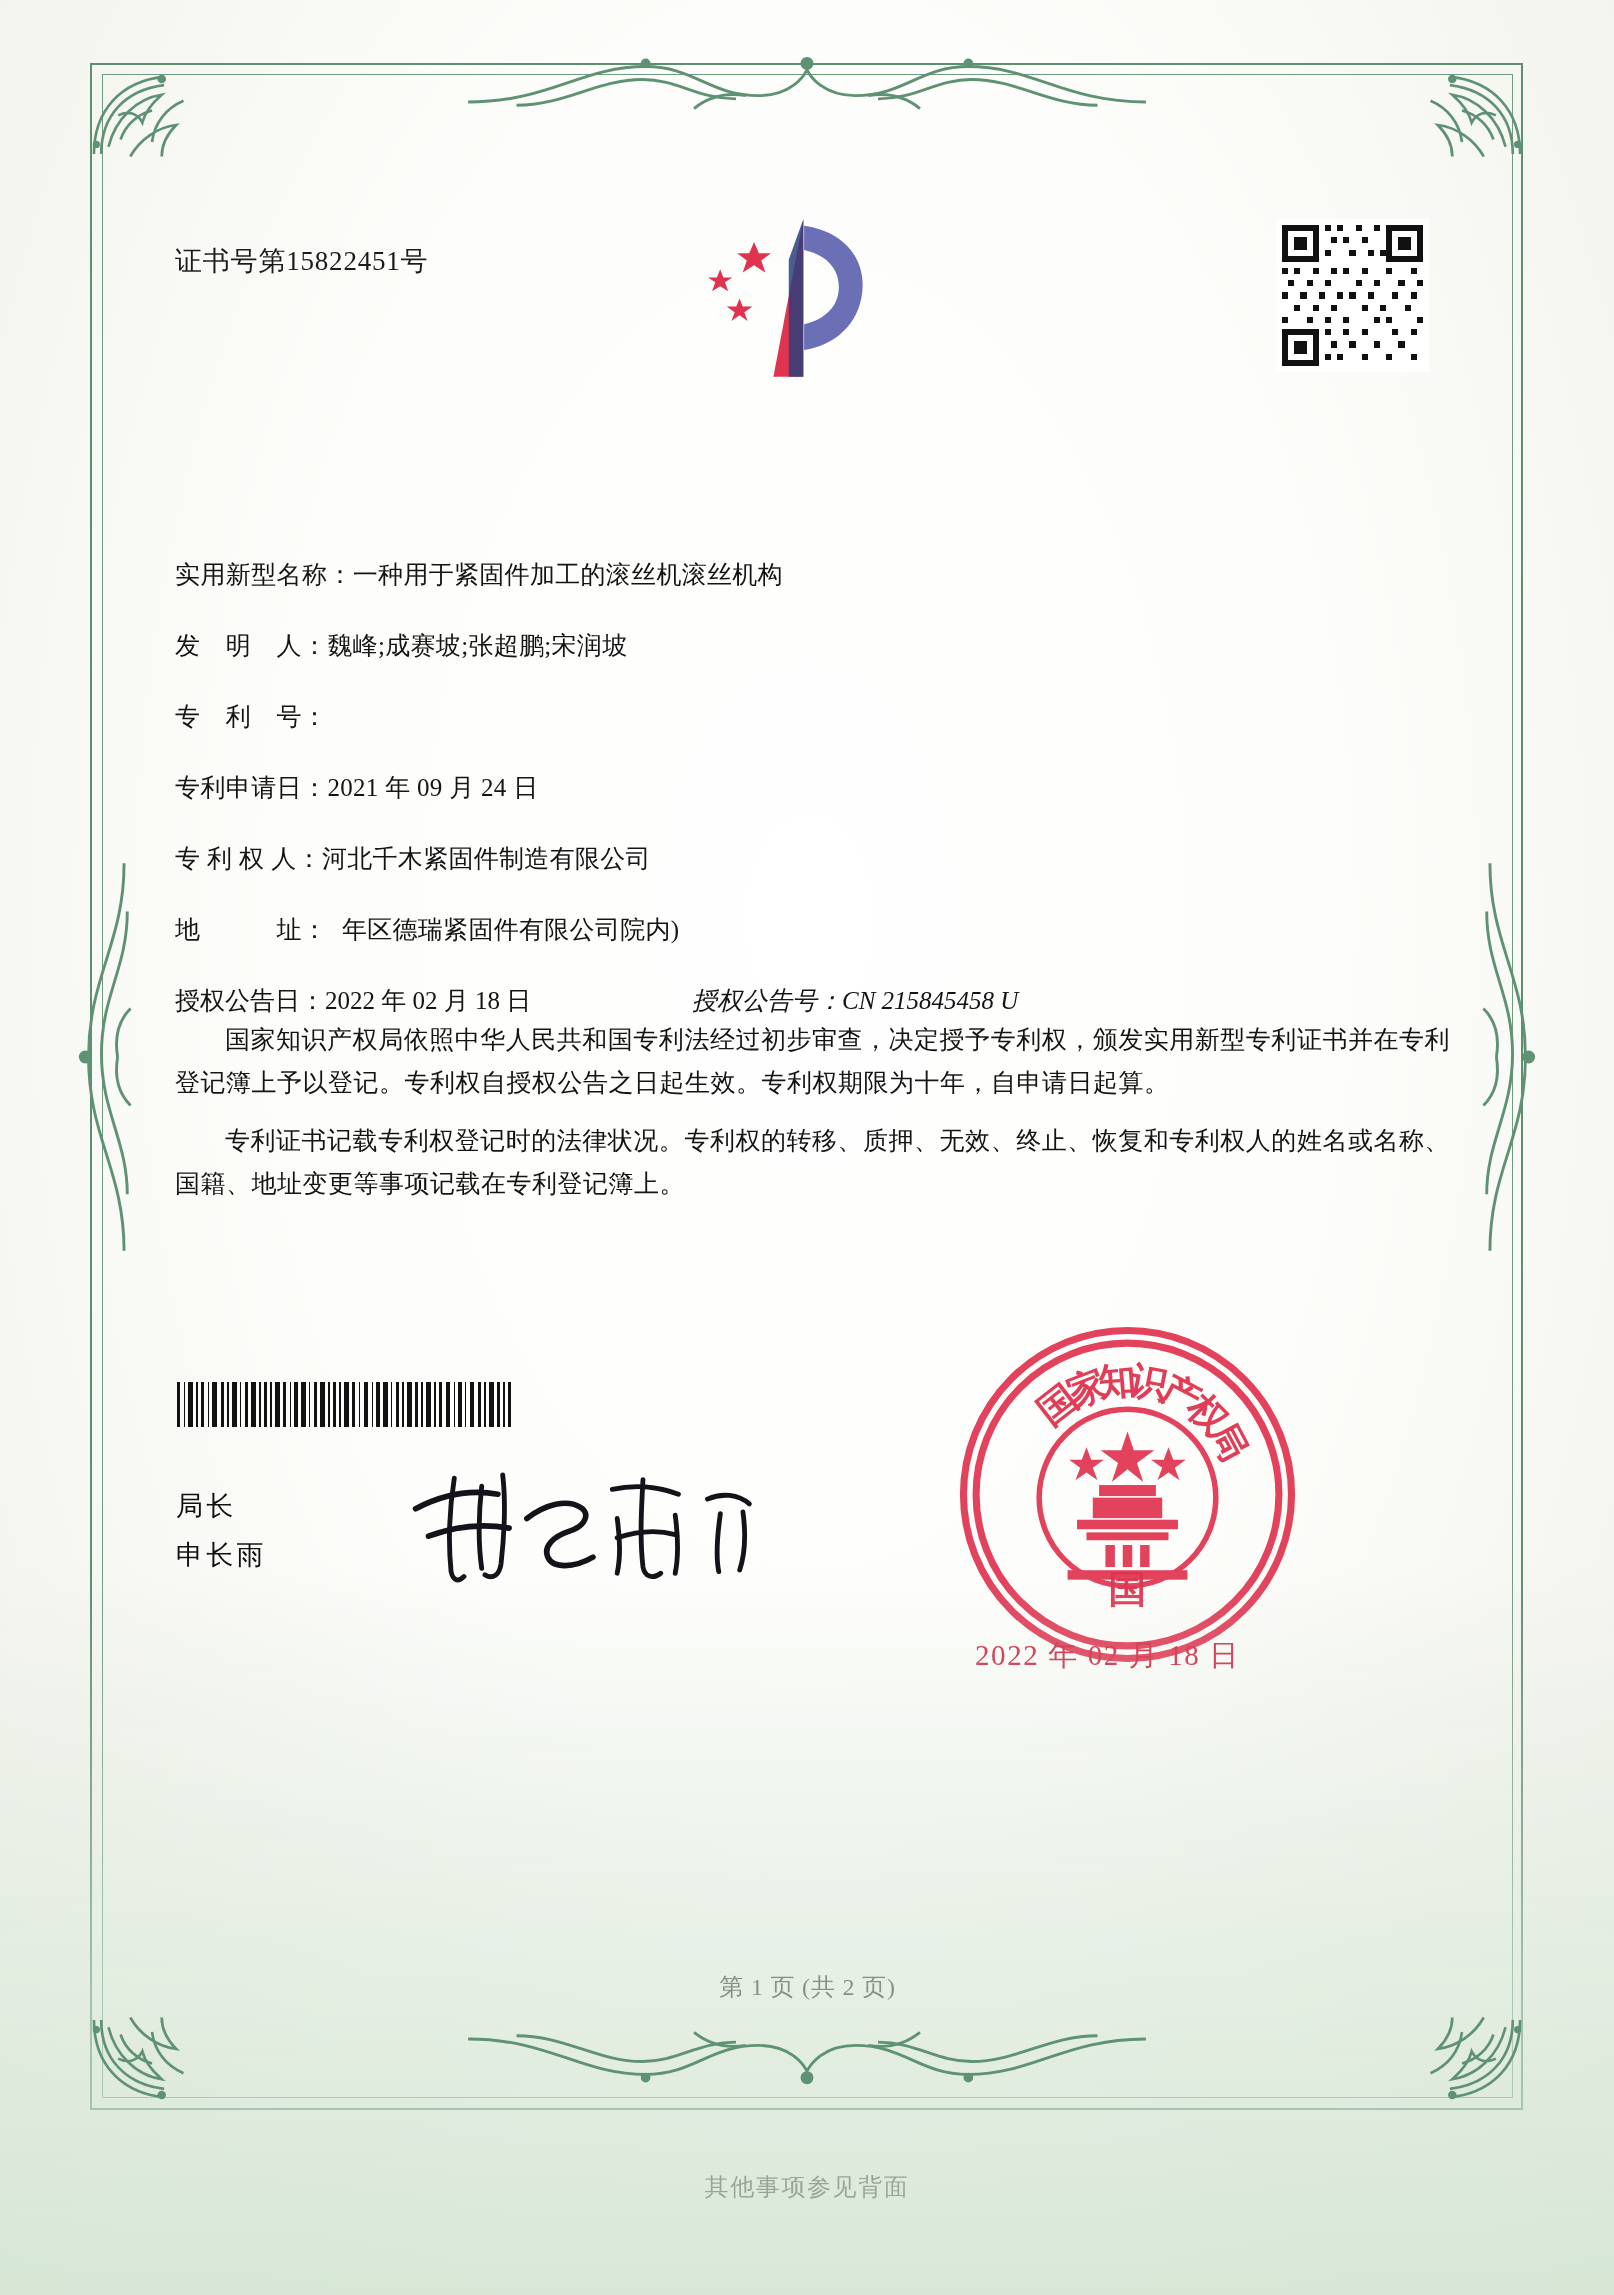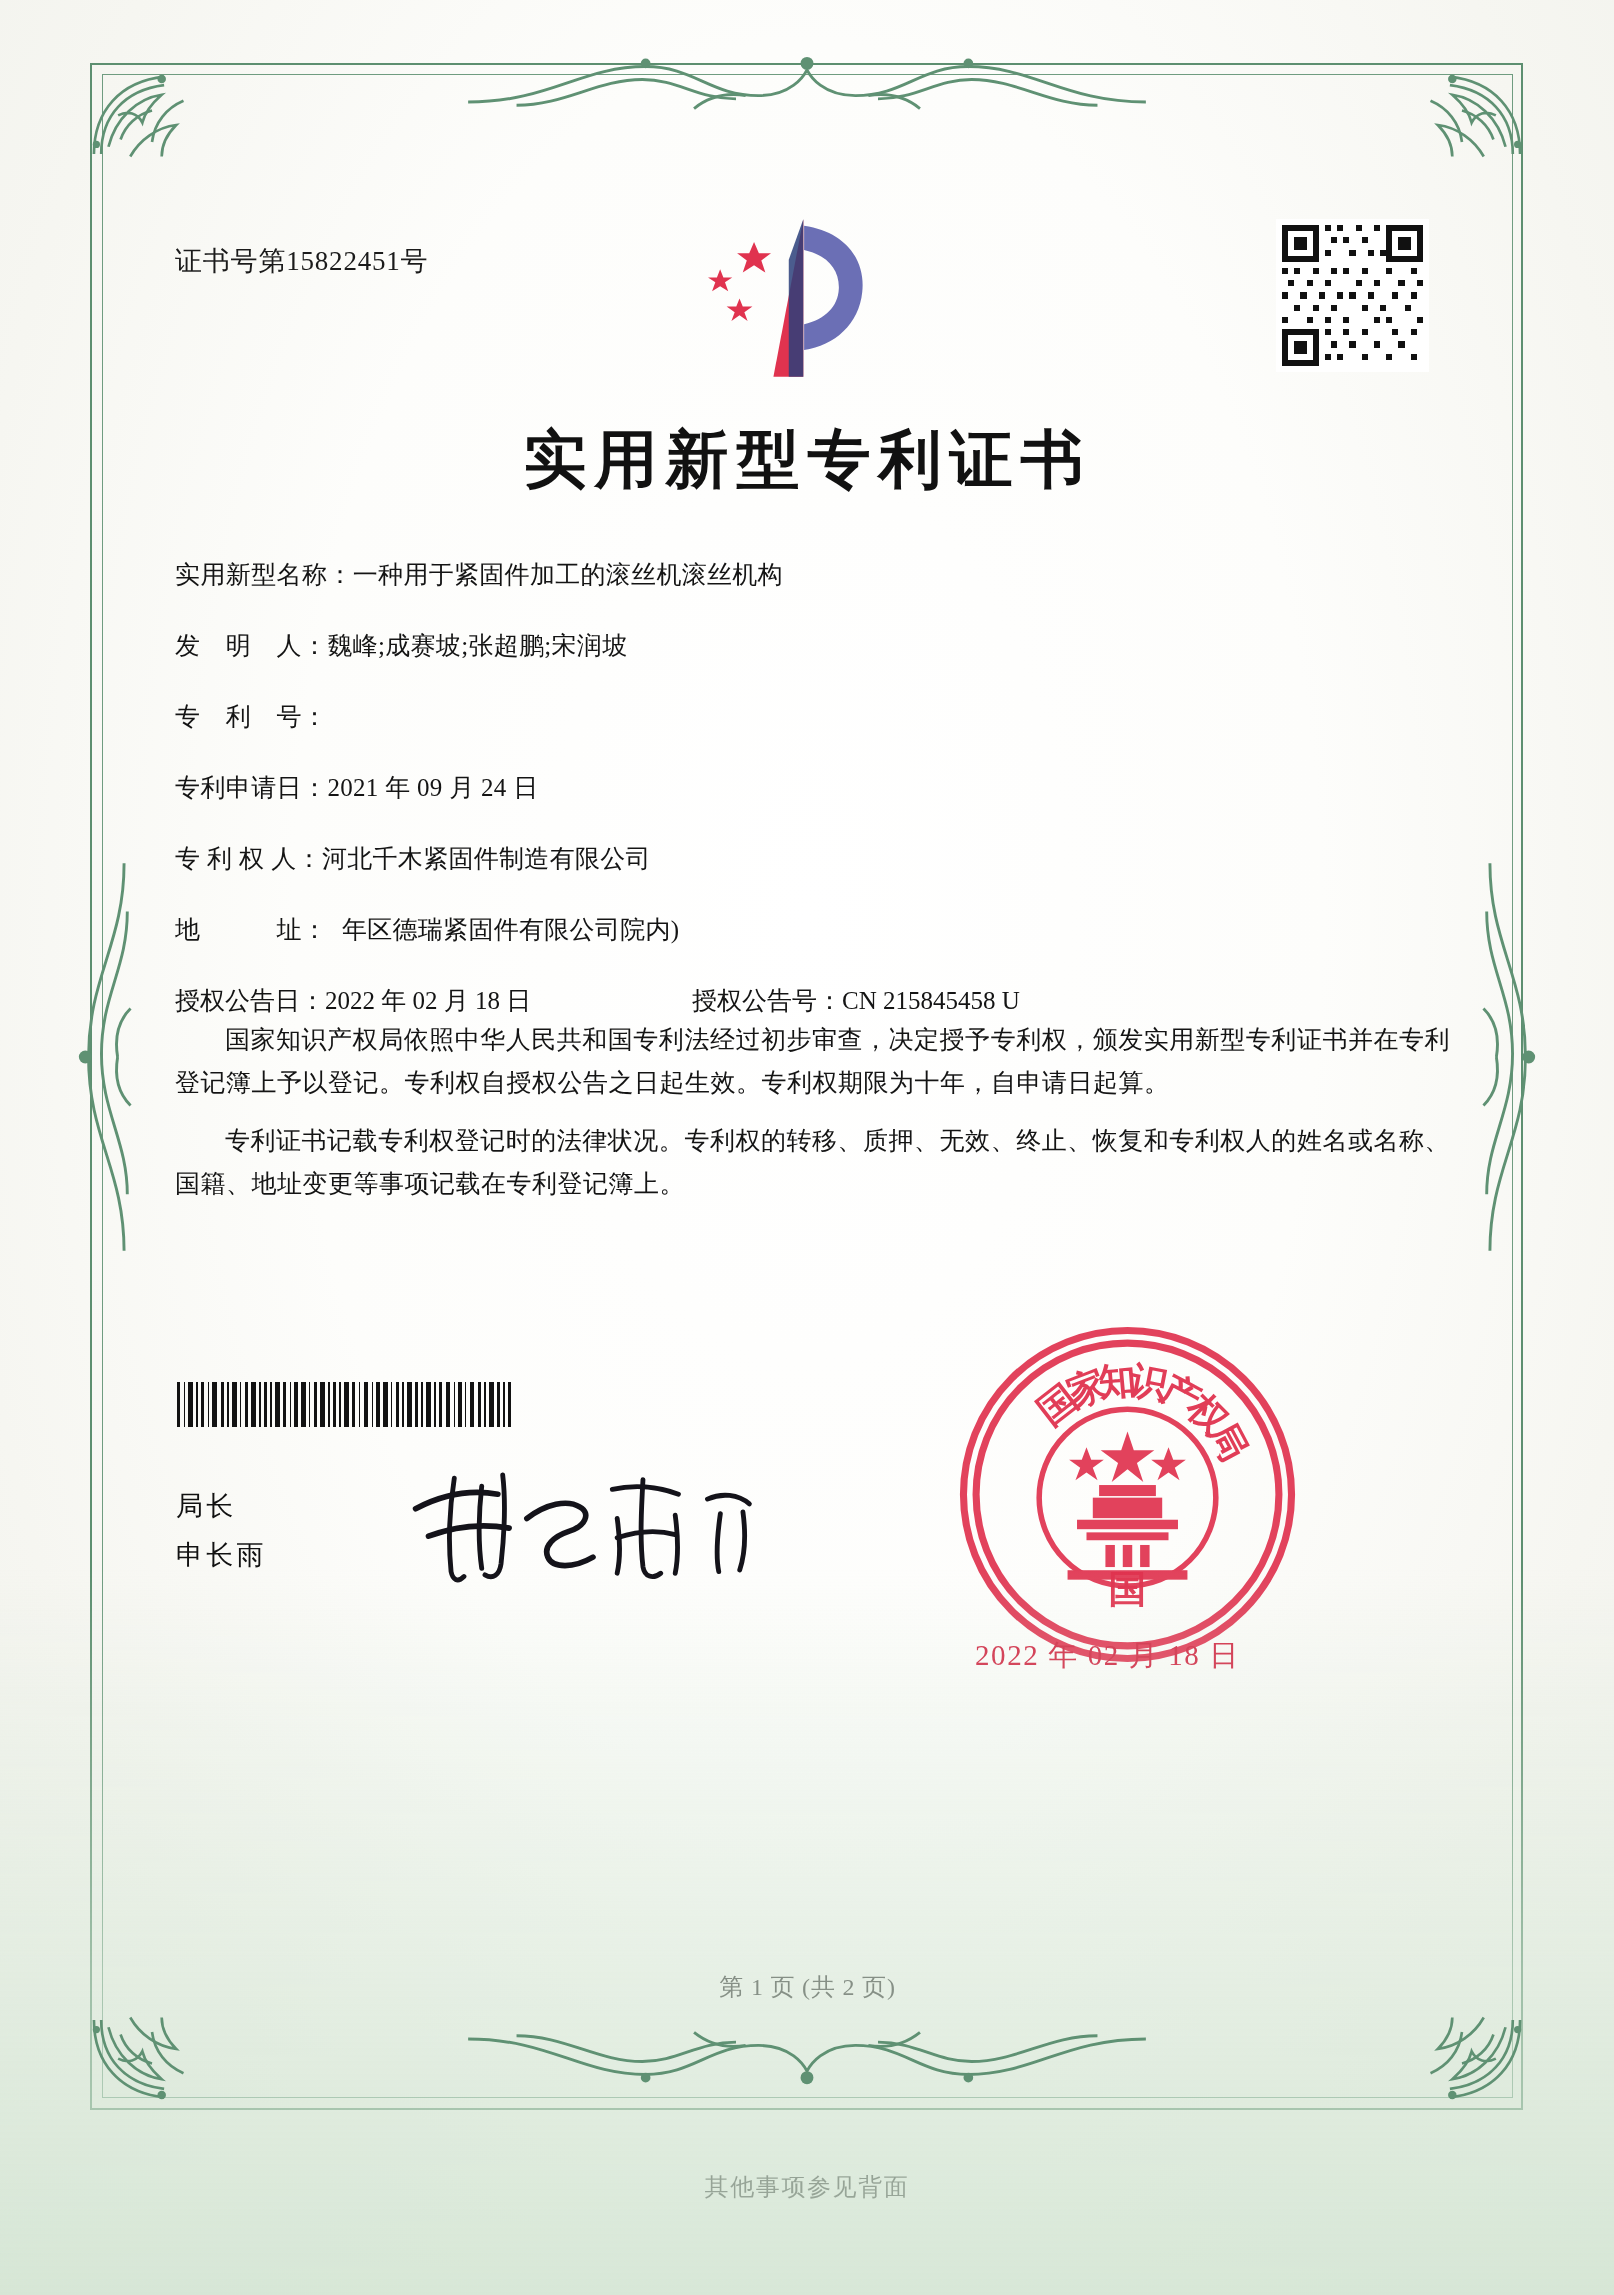--- a/index.html
+++ b/index.html
@@ -155,21 +155,21 @@
 
   
   .grant-row {
     display: flex;
     align-items: flex-end;
     font-size: 25px;
     color: #141414;
     margin-bottom: 32px;
   }
   .grant-row .gr-left { width: 517px; white-space: nowrap; }
-  .grant-row .gr-right { white-space: nowrap; }
+  .grant-row .gr-right { white-space: nowrap; font-style: italic; }
 
   
   .paragraphs {
     position: absolute;
     left: 73px; top: 944px;
     width: 1275px;
     font-size: 25px;
     line-height: 1.72;
     color: #141414;
     text-align: justify;
@@ -438,21 +438,20 @@
             <rect x="80" y="80" width="4" height="4"></rect>
           <rect x="32" y="88" width="4" height="4"></rect>
             <rect x="40" y="88" width="4" height="4"></rect>
             <rect x="56" y="88" width="4" height="4"></rect>
             <rect x="72" y="88" width="4" height="4"></rect>
             <rect x="88" y="88" width="4" height="4"></rect>
         </g>
       </svg>
     </div>
 
-    <div class="doc-title">实用新型专利证书</div>
 
     <div class="fields">
 
       <div class="field-row">
         <span class="f-label">实用新型名称：</span>
         <span class="f-value">一种用于紧固件加工的滚丝机滚丝机构</span>
       </div>
 
       <div class="field-row">
         <span class="f-label">发　明　人：</span>

